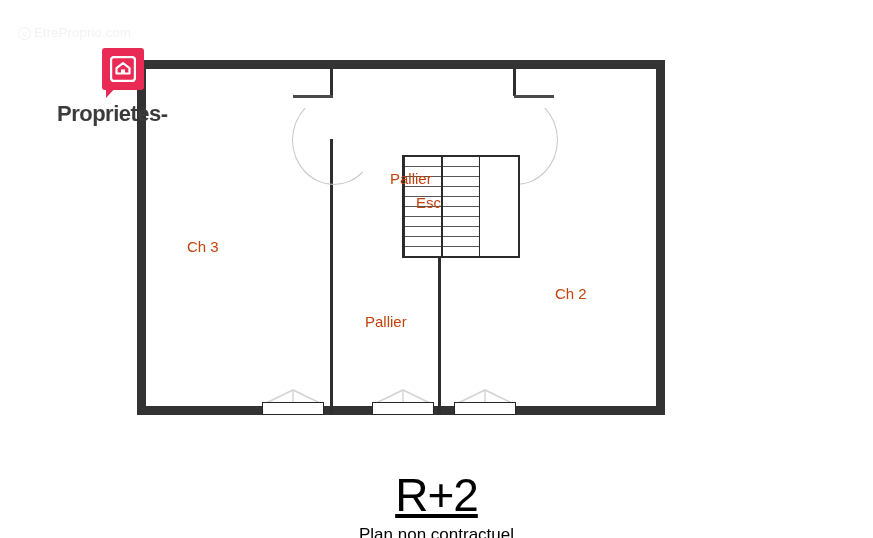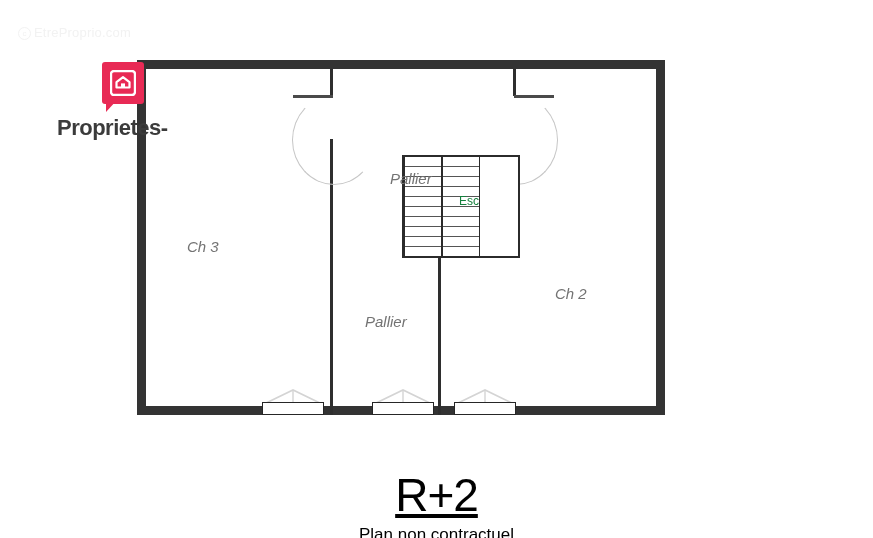--- a/index.html
+++ b/index.html
@@ -37,21 +37,21 @@
     text-align: center;
     font-size: 8px;
     margin-right: 3px;
     vertical-align: 1px;
   }
 
   
   #logo {
     position: absolute;
     left: 57px;
-    top: 62px;
+    top: 48px;
     z-index: 40;
     user-select: none;
   }
   #logo-mark {
     position: relative;
     width: 42px;
     height: 50px;
     margin-left: 45px;
   }
   #logo-mark .bubble {
@@ -102,25 +102,24 @@
 
   .iwall {
     position: absolute;
     background: #2e2e2e;
     z-index: 5;
   }
 
   .room-label {
     position: absolute;
     font-size: 15px;
-    color: #737373;
+    color: #c2410c;
     white-space: nowrap;
     z-index: 20;
     user-select: none;
-    font-style: italic;
   }
 
   
   .door { position: absolute; z-index: 12; }
   .door .leaf {
     position: absolute;
     background: #4a4a4a;
   }
   .door .arc {
     position: absolute;
@@ -169,26 +168,25 @@
   }
   .flight .step {
     flex: 1 1 0;
     border-bottom: 1.2px solid #555555;
     box-sizing: border-box;
   }
   .flight .step:last-child { border-bottom: none; }
   #esc-label {
     position: absolute;
     z-index: 25;
-    font-size: 12px;
-    color: #15803d;
+    font-size: 15px;
+    color: #c2410c;
     background: transparent;
     user-select: none;
     white-space: nowrap;
-    margin-left: 43px;
   }
 
   
   #caption {
     position: absolute;
     left: 0;
     right: 0;
     top: 472px;
     text-align: center;
     user-select: none;

